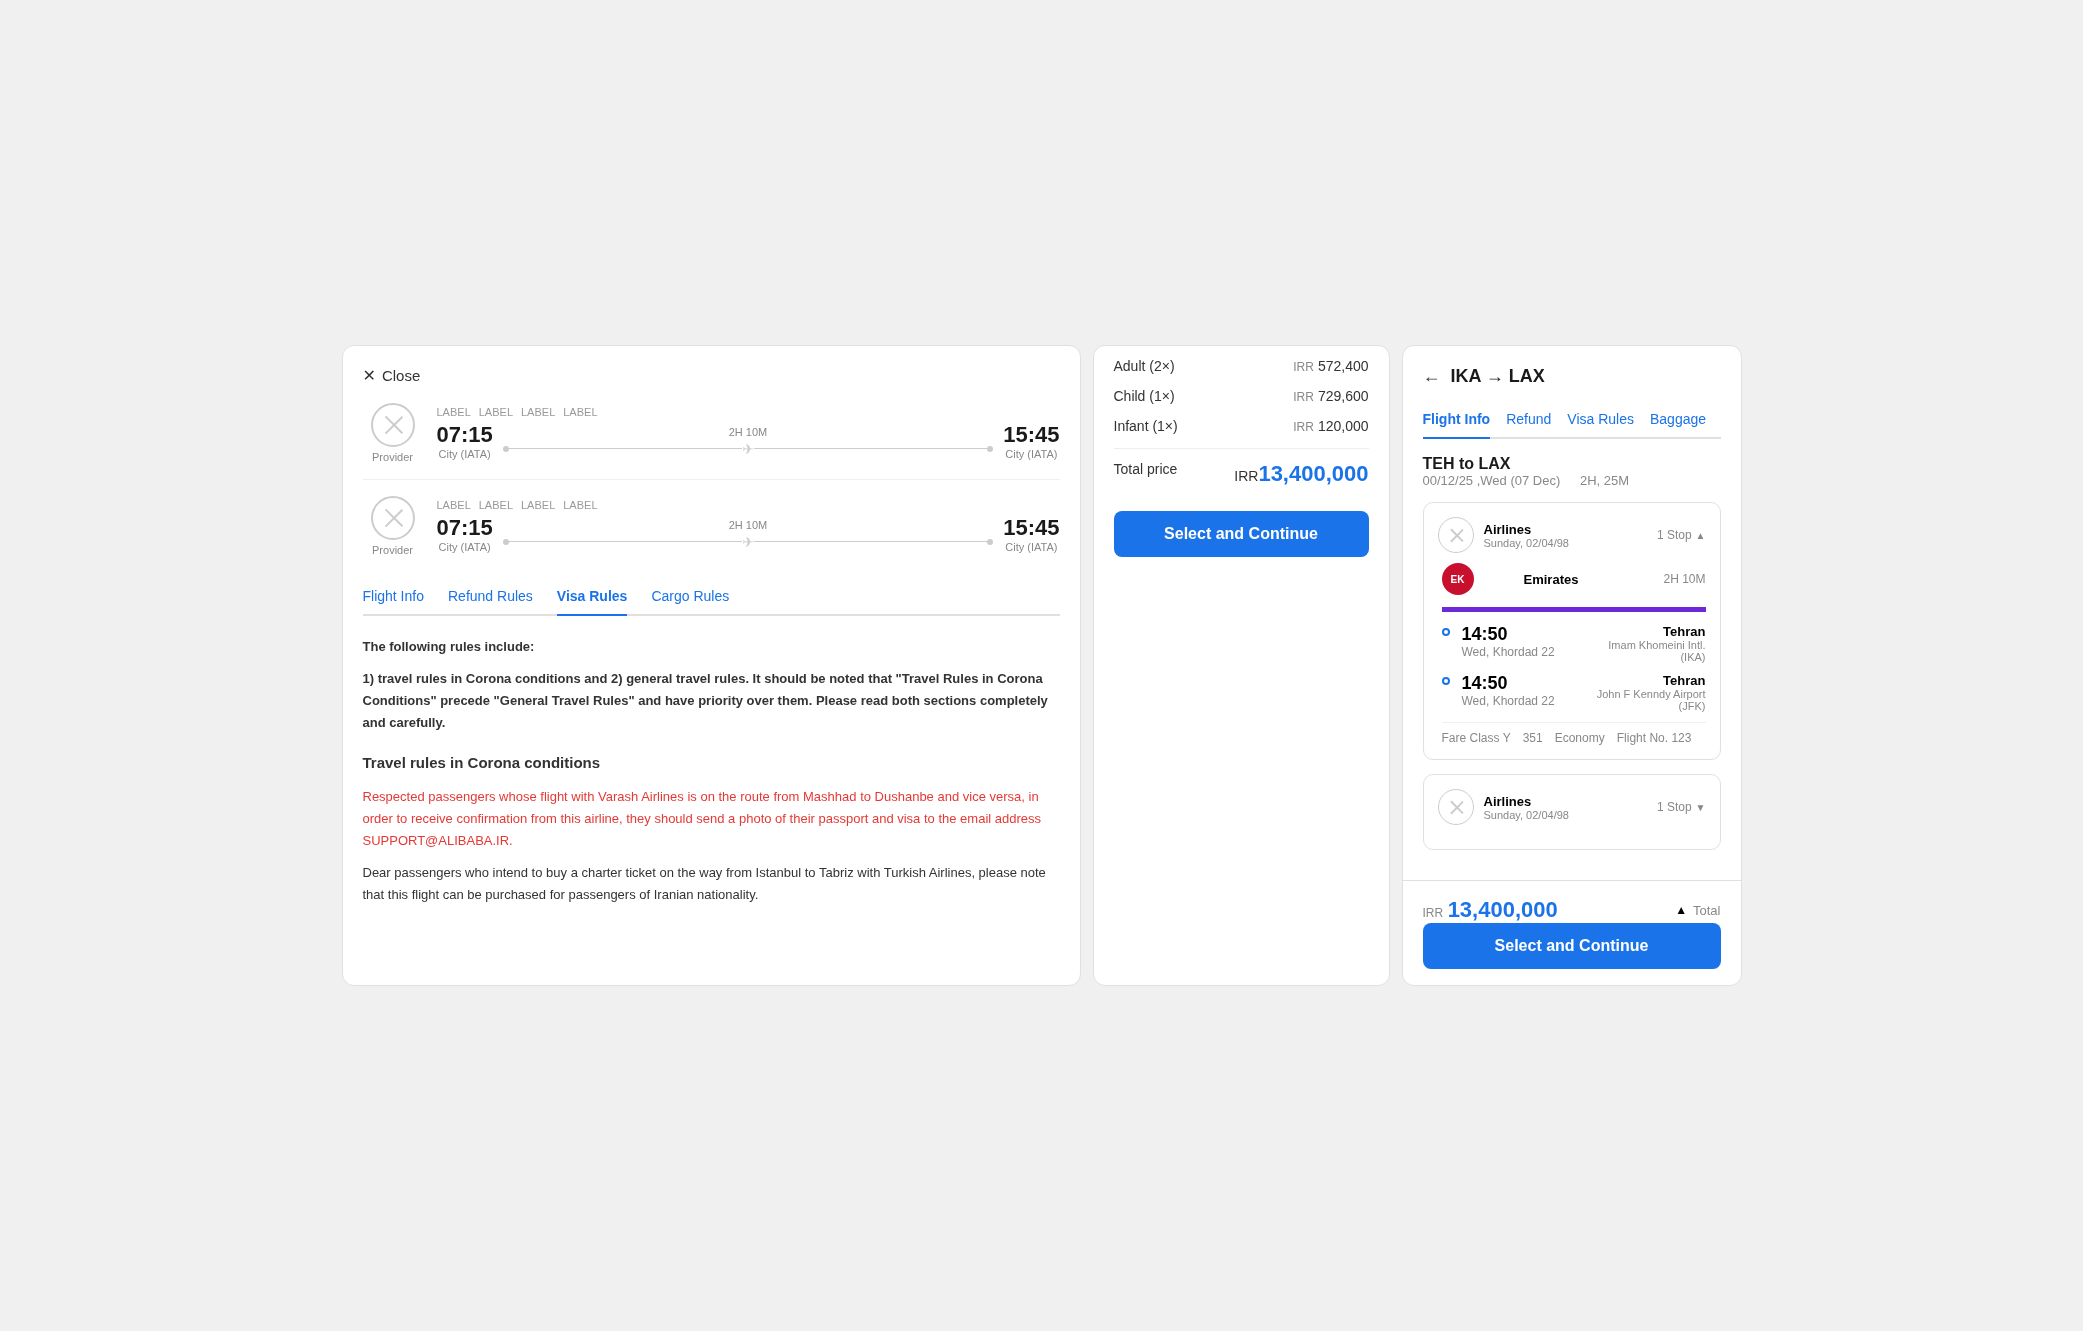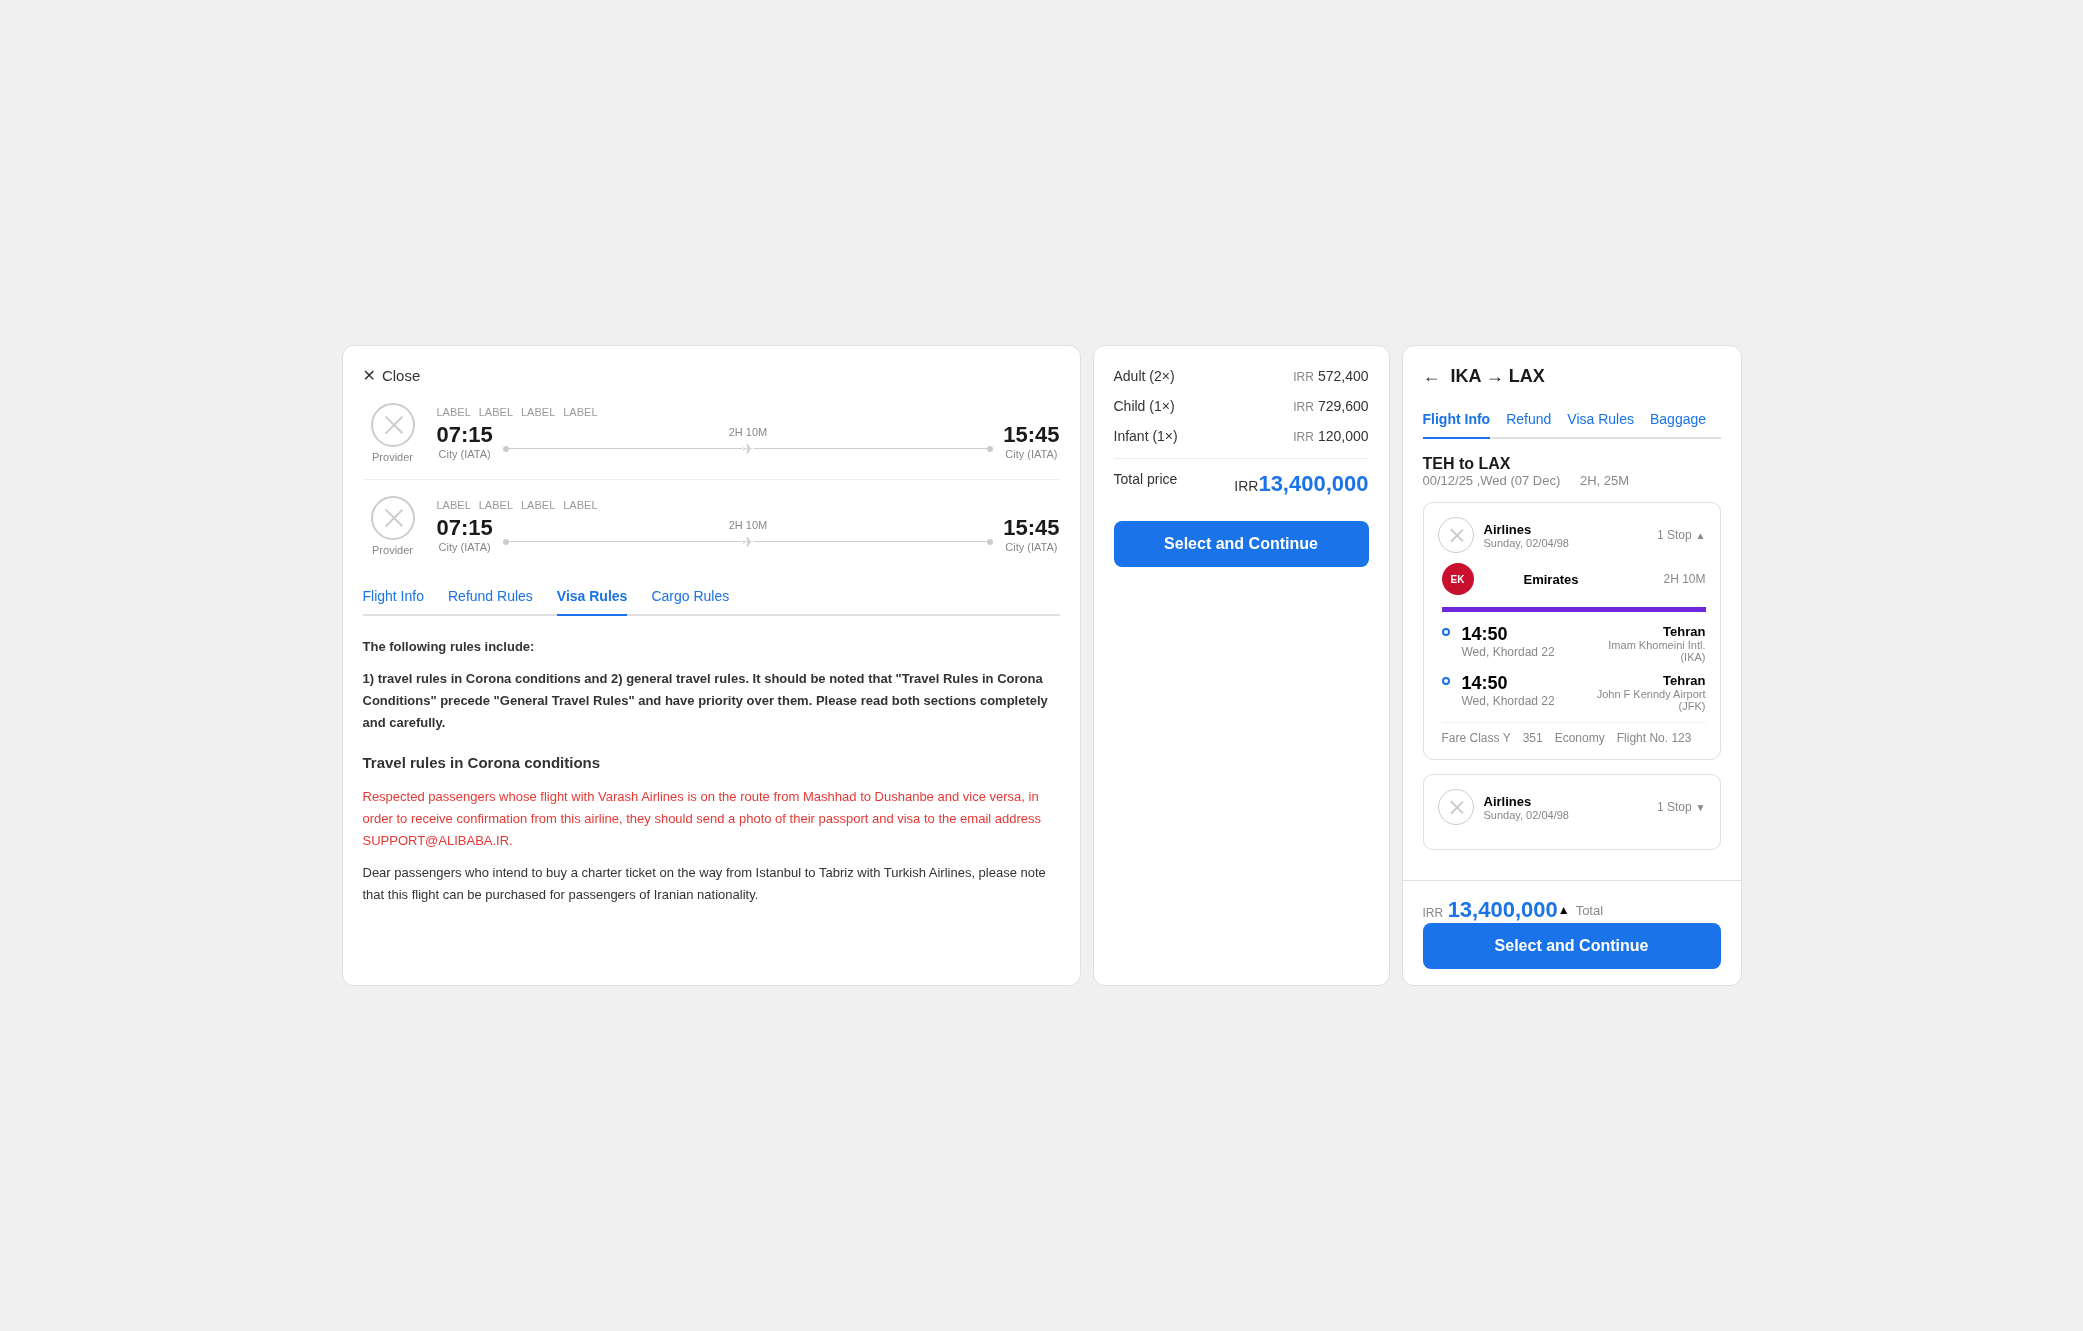--- a/index.html
+++ b/index.html
@@ -148,21 +148,21 @@
     .visa-content .red { color: #e53935; }
     .section-title { font-weight: 700; font-size: 15px; margin: 16px 0 10px; }
 
     
     .middle-panel {
       background: #fff;
       border-radius: 12px;
       border: 1px solid #e0e0e0;
       width: 297px;
       min-width: 240px;
-      padding: 22px 20px;
+      padding: 12px 20px;
       display: flex;
       flex-direction: column;
       gap: 14px;
     }
     .price-row {
       display: flex;
       justify-content: space-between;
       font-size: 14px;
       color: #333;
     }
@@ -322,20 +322,21 @@
       border-top: 1px solid #f0f0f0;
     }
 
     .right-footer {
       border-top: 1px solid #e0e0e0;
       padding: 16px 20px;
     }
     .total-price-row {
       display: flex;
       align-items: center;
+      justify-content: space-between;
       margin-bottom: 0;
     }
     .total-irr { font-size: 12px; color: #888; }
     .total-amount { font-size: 22px; font-weight: 700; color: #1a73e8; }
     .total-label { font-size: 13px; color: #888; }
     .chevron-up { font-size: 12px; }
     .select-btn-right {
       background: #1a73e8;
       color: #fff;
       border: none;

